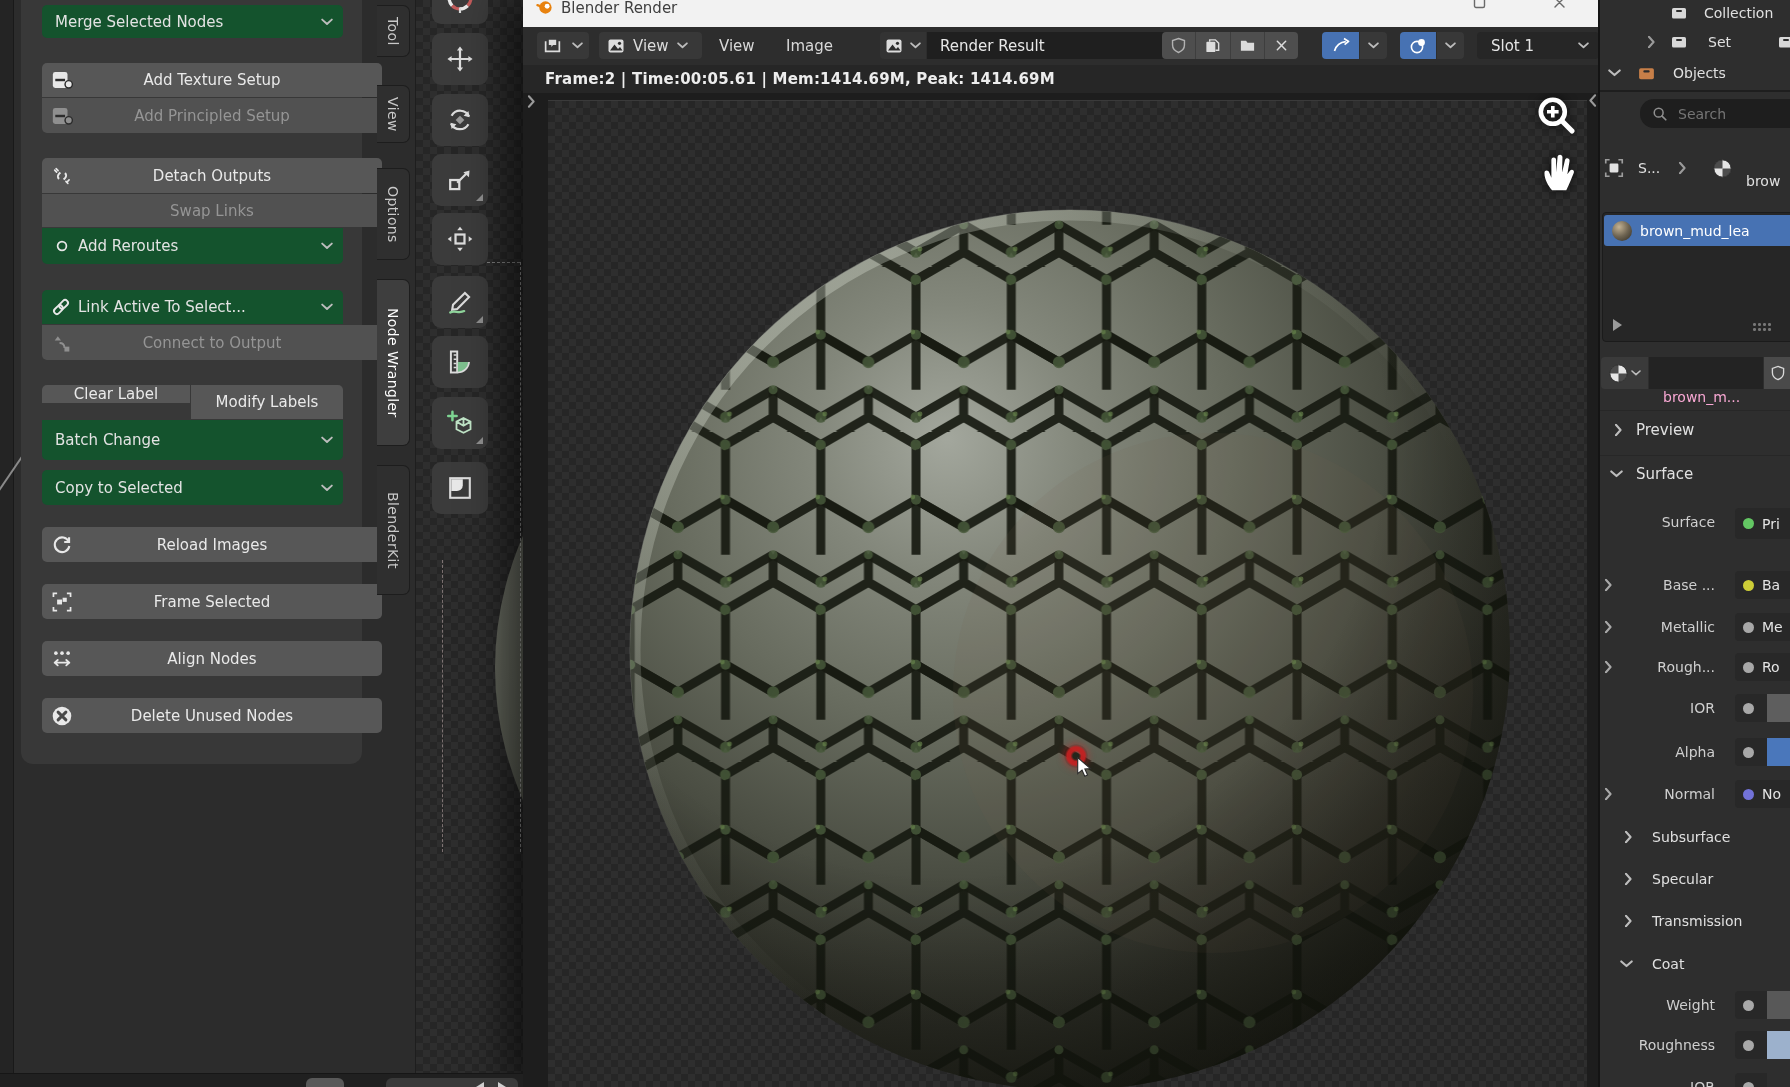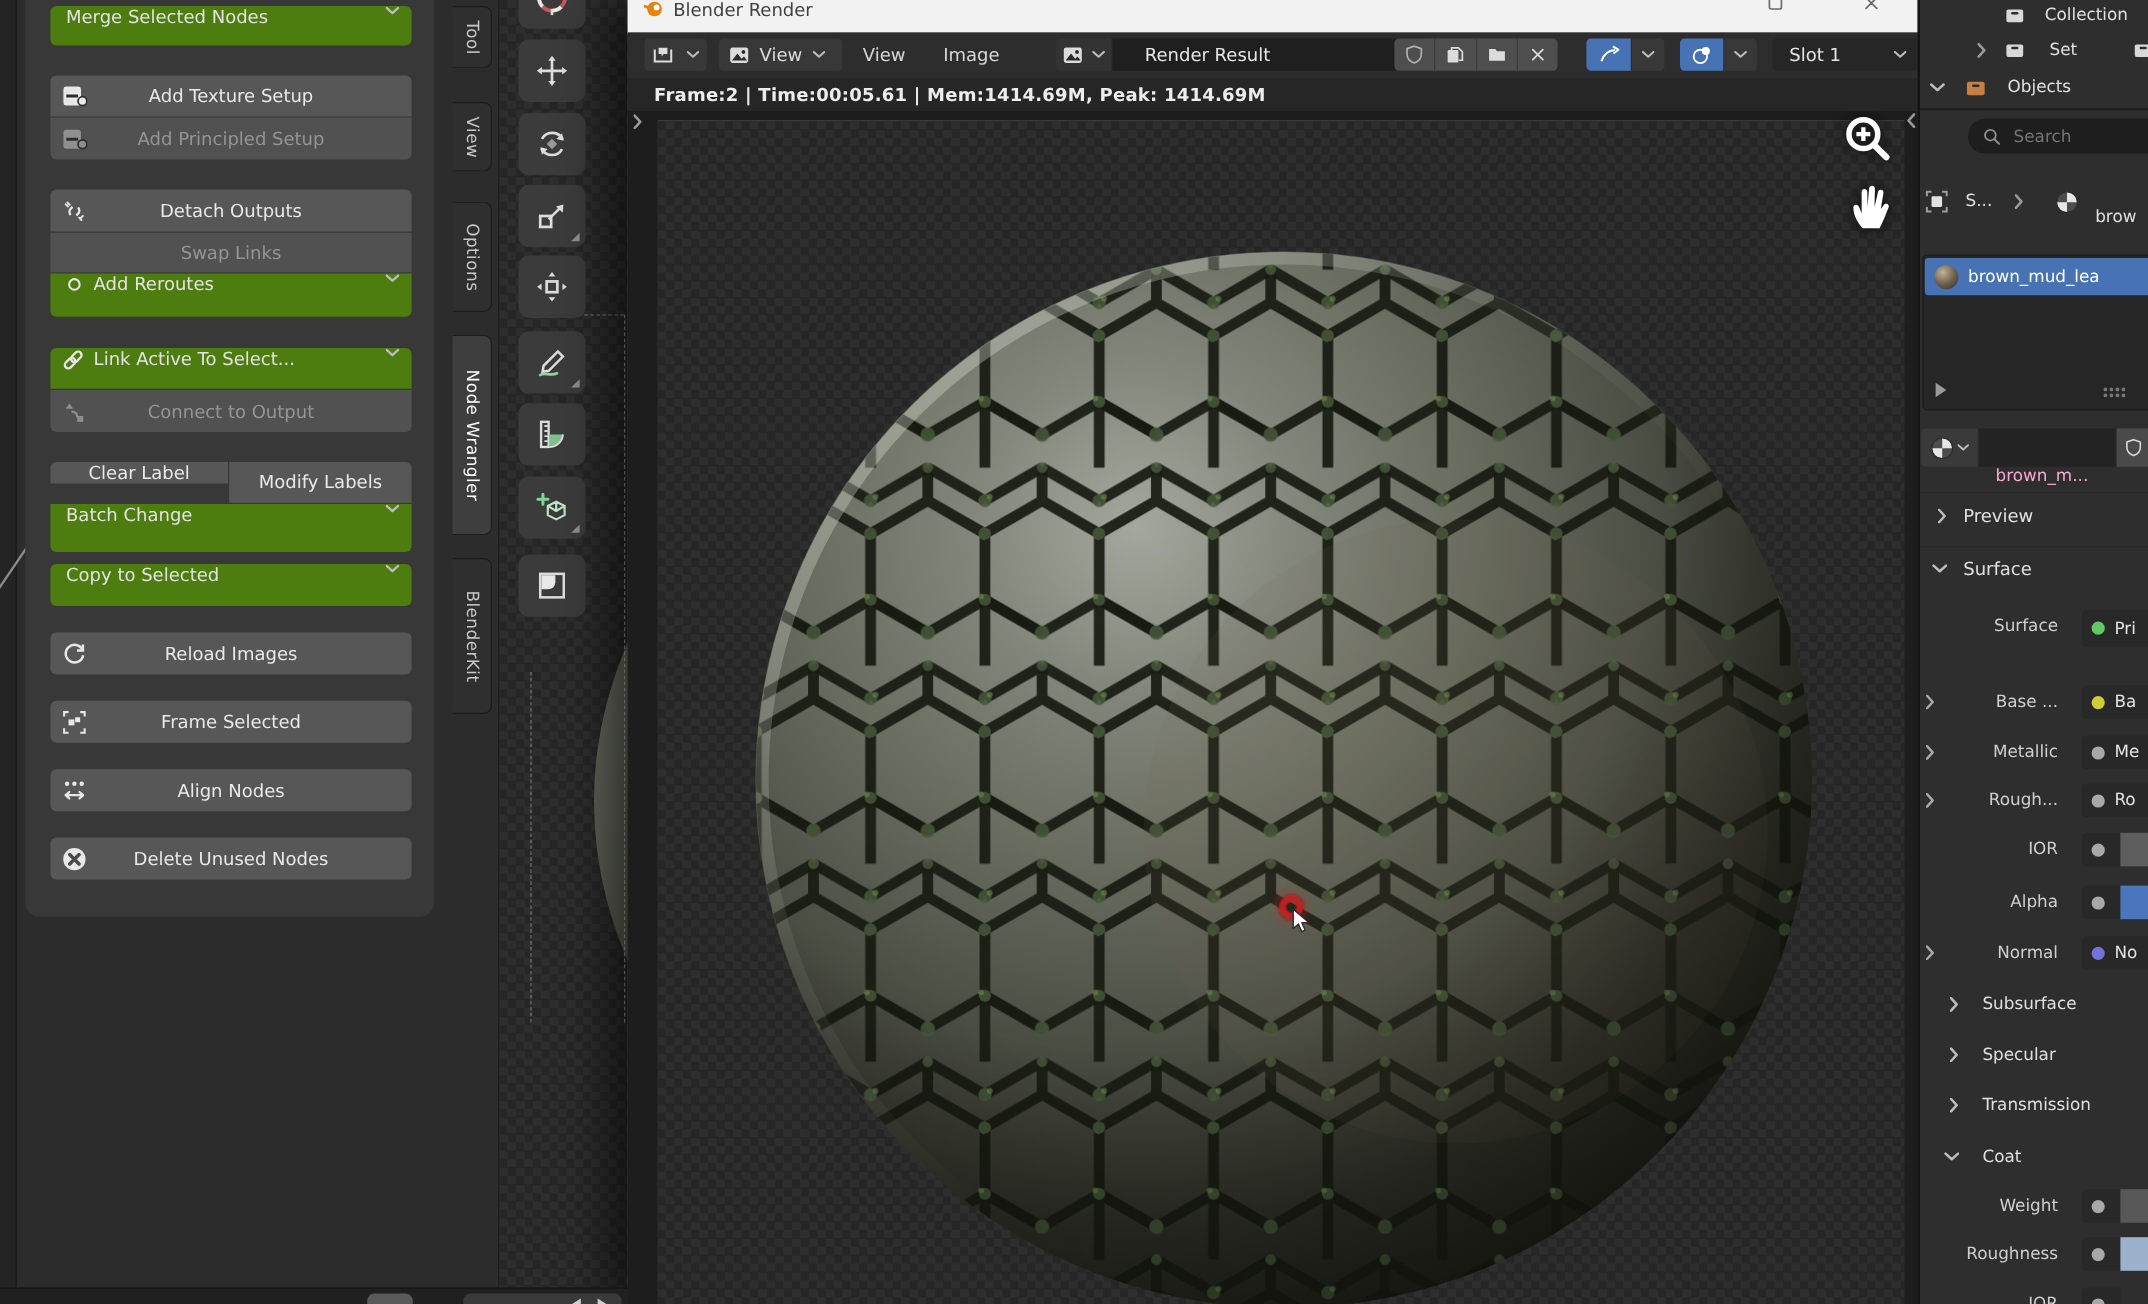--- a/index.html
+++ b/index.html
@@ -6,27 +6,27 @@
   #stage{position:relative;width:1790px;height:1087px;overflow:hidden;
          font-family:"DejaVu Sans",sans-serif;background:#262626;
          -webkit-font-smoothing:antialiased;}
   .abs{position:absolute;}
   .flex{display:flex;align-items:center;}
   svg{display:block;}
   .checker{background-color:#272727;
     background-image:repeating-conic-gradient(#2e2e2e 0% 25%,#262626 0% 50%);
     background-size:14px 14px;}
   
-  .opbtn{position:absolute;left:42px;width:301px;background:#575757;border-radius:5px;
+  .opbtn{position:absolute;left:42px;width:340px;background:#575757;border-radius:5px;
     display:flex;align-items:center;justify-content:center;color:#e9e9e9;font-size:15px;}
   .opbtn.dim{background:#515151;color:#959595;}
   .bicon{position:absolute;left:9px;width:22px;height:22px;color:#e8e8e8;}
   .dim .bicon{color:#8f8f8f;}
-  .ddbtn{position:absolute;left:42px;width:301px;background:#4d7c0f;border-radius:5px;
-    display:flex;color:#e3e3e3;font-size:15px;padding-left:13px;box-sizing:border-box;}
+  .ddbtn{position:absolute;left:42px;width:301px;background:#14532d;border-radius:5px;
+    display:flex;align-items:center;color:#e3e3e3;font-size:15px;padding-left:13px;box-sizing:border-box;}
   .dchev{position:absolute;right:10px;width:12px;height:8px;color:#bdbdbd;}
   .vtab{position:absolute;left:377px;width:33px;background:#2f2f2f;border:1px solid #1d1d1d;border-left:none;
     border-radius:0 7px 7px 0;color:#c9c9c9;display:flex;align-items:center;justify-content:center;
     writing-mode:vertical-rl;font-size:14px;letter-spacing:.4px;box-sizing:border-box;}
   .vtab.active{background:#3e3e3e;color:#ffffff;}
   
   .tbtn{position:absolute;left:431px;width:56px;height:52px;background:#3b3b3b;border-radius:9px;
     display:flex;align-items:center;justify-content:center;color:#dcdcdc;}
   .subtri{position:absolute;right:5px;bottom:5px;width:0;height:0;
     border-left:7px solid transparent;border-bottom:7px solid #8f8f8f;}
@@ -448,21 +448,21 @@
         <span>Image</span>
       </div>
       <div class="hbtn" style="left:357px;width:46px;background:#333333;border-radius:4px 0 0 4px;padding:0 5px;justify-content:space-between;">
         <svg width="18" height="18">
             <use href="#i-img"></use>
           </svg>
         <svg class="schev">
             <use href="#i-chev"></use>
           </svg>
       </div>
-      <div class="hbtn" style="left:404px;width:266px;background:#1f1f1f;border-radius:0 4px 4px 0;padding-left:27px;color:#e7e7e7;">
+      <div class="hbtn" style="left:404px;width:266px;background:#1f1f1f;border-radius:0 4px 4px 0;padding-left:13px;color:#e7e7e7;">
         <span>Render Result</span>
       </div>
       <div class="hbtn" style="left:639px;width:136px;background:#4e4e4e;padding:0;">
         <span class="flex" style="width:34px;height:27px;justify-content:center;color:#b2b2b2;">
             <svg width="17" height="17">
               <use href="#i-shield"></use>
             </svg>
           </span>
         <span class="flex" style="width:34px;height:27px;justify-content:center;border-left:1px solid #3e3e3e;">
             <svg width="17" height="17">

